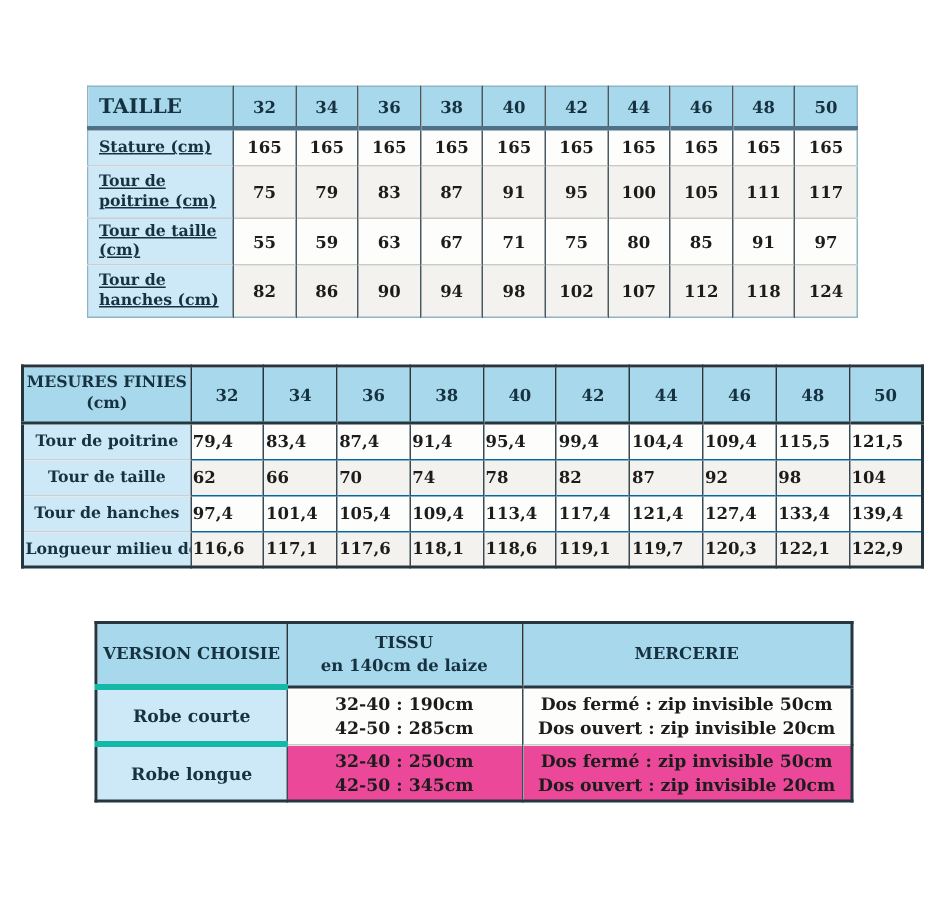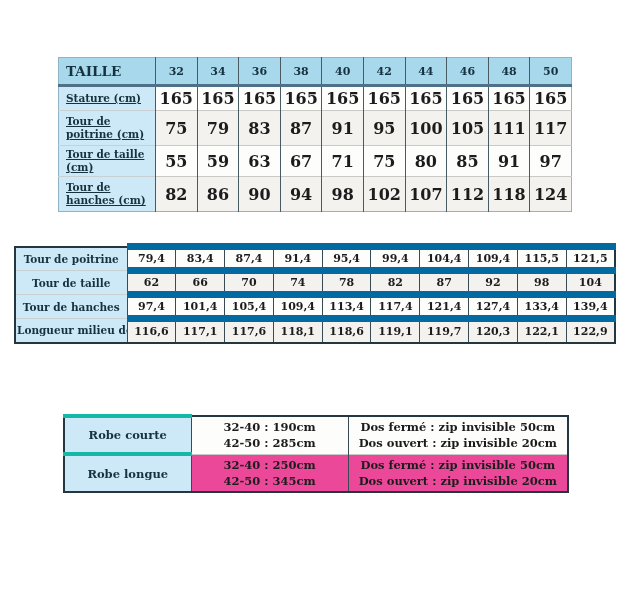--- a/index.html
+++ b/index.html
@@ -40,21 +40,21 @@
     text-align: left;
     padding: 2px 4px 2px 7px;
     font-size: 10.5px;
     color: #16313f;
     border-top: 1px solid #c9cfd3;
     line-height: 1.25;
     text-decoration: underline;
   }
   .t1 td.d {
     text-align: center;
-    font-size: 16px;
+    font-size: 11px;
     border-left: 1px solid #4a5a63;
     border-top: 1px solid #c9c9c6;
   }
   .t1 tr.r1 { height: 25px; }
   .t1 tr.r2 { height: 35px; }
   .rowA td.d { background: #fdfdfc; }
   .rowB td.d { background: #f3f2ef; }
 
   
   .t2-wrap { position: absolute; left: 14px; top: 243px; }
@@ -72,24 +72,24 @@
   .t2 th.title { border-left: none; font-size: 10.5px; line-height: 1.3; }
   .t2 td.lbl {
     background: #cde9f7;
     text-align: center;
     font-size: 10.5px;
     color: #16313f;
     border-top: 1px solid #c9cfd3;
     white-space: nowrap;
   }
   .t2 td.d {
-    text-align: center;
+    text-align: left;
     font-size: 11px;
     border-left: 1px solid #3a4a55;
-    border-top: 7px solid #0369a1;
+    border-top: 1px solid #0369a1;
   }
   .t2 tr.dr { height: 24px; }
 
   
   .t3-wrap { position: absolute; left: 63px; top: 414px; }
   .t3 { width: 504px; border: 2px solid #253641; }
   .t3 col.c1 { width: 127px; }
   .t3 col.c2 { width: 157px; }
   .t3 col.c3 { width: 220px; }
   .t3 th {
@@ -221,20 +221,36 @@
           <col>
           <col>
           <col>
           <col>
           <col>
           <col>
           <col>
           <col>
       </colgroup>
       <tbody>
+          <tr>
+        <th class="title twoline">
+          <span>MESURES FINIES</span>
+          <span>(cm)</span>
+        </th>
+        <th>32</th>
+        <th>34</th>
+        <th>36</th>
+        <th>38</th>
+        <th>40</th>
+        <th>42</th>
+        <th>44</th>
+        <th>46</th>
+        <th>48</th>
+        <th>50</th>
+      </tr>
       <tr class="dr rowA">
         <td class="lbl">Tour de poitrine</td>
         <td class="d">79,4</td>
         <td class="d">83,4</td>
         <td class="d">87,4</td>
         <td class="d">91,4</td>
         <td class="d">95,4</td>
         <td class="d">99,4</td>
         <td class="d">104,4</td>
         <td class="d">109,4</td>
@@ -285,20 +301,28 @@
   </div>
 
   <div class="t3-wrap">
     <table class="t3">
       <colgroup>
           <col class="c1">
           <col class="c2">
           <col class="c3">
         </colgroup>
       <tbody>
+          <tr>
+        <th class="first">VERSION CHOISIE</th>
+        <th class="twoline">
+          <span>TISSU</span>
+          <span>en 140cm de laize</span>
+        </th>
+        <th>MERCERIE</th>
+      </tr>
       <tr class="rowA">
         <td class="lbl">Robe courte</td>
         <td class="d twoline">
           <span>32-40 : 190cm</span>
           <span>42-50 : 285cm</span>
         </td>
         <td class="d twoline">
           <span>Dos fermé : zip invisible 50cm</span>
           <span>Dos ouvert : zip invisible 20cm</span>
         </td>

